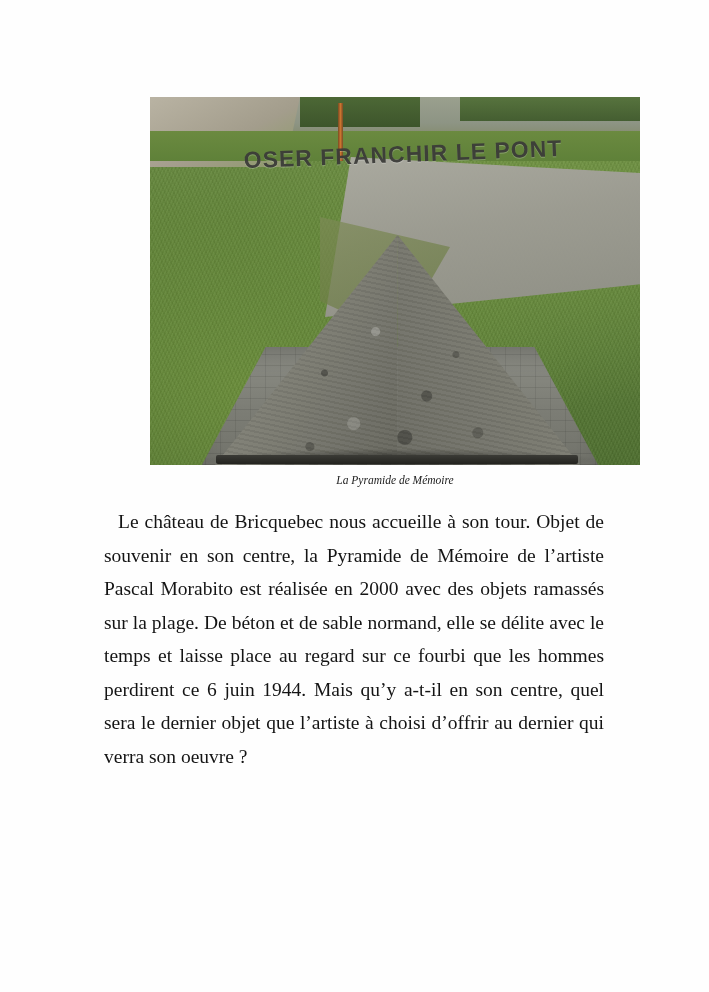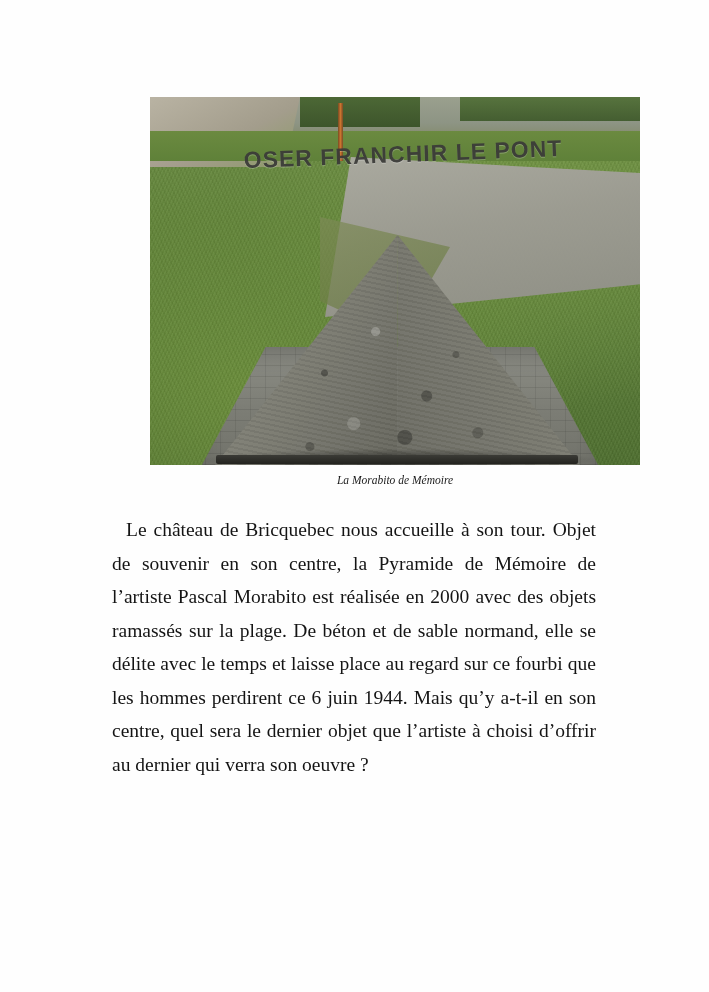--- a/index.html
+++ b/index.html
@@ -235,21 +235,21 @@
     position: absolute;
     left: 104px;
     top: 505px;
     width: 500px;
     font-size: 19.5px;
     line-height: 33.5px;
     text-align: justify;
     text-justify: inter-word;
     color: #141414;
   }
-  .body-text p { margin: 8px; text-indent: 0; }
+  .body-text p { margin: 0; text-indent: 0; }
   .body-text p:first-child { text-indent: 14px; }
 
   .page-number {
     position: absolute;
     left: 0;
     right: 0;
     top: 942px;
     text-align: center;
     font-family: "Liberation Serif", serif;
     font-size: 11px;
@@ -280,21 +280,21 @@
         <div class="pyr-face-left"></div>
         <div class="pyr-face-right"></div>
         <div class="pyr-texture"></div>
       </div>
       <div class="pyr-base-shadow"></div>
       <div class="pyr-base-line"></div>
 
       <div class="photo-overlay-text">OSER FRANCHIR LE PONT</div>
     </div>
 
-    <figcaption class="caption">La Morabito de Mémoire</figcaption>
+    <figcaption class="caption">La Pyramide de Mémoire</figcaption>
   </figure>
 
   <div class="body-text">
     <p>Le château de Bricquebec nous accueille à son tour. Objet de souvenir en son centre, la Pyramide de Mémoire de l’artiste Pascal Morabito est réalisée en 2000 avec des objets ramassés sur la plage. De béton et de sable normand, elle se délite avec le temps et laisse place au regard sur ce fourbi que les hommes perdirent ce 6 juin 1944. Mais qu’y a-t-il en son centre, quel sera le dernier objet que l’artiste à choisi d’offrir au dernier qui verra son oeuvre ?</p>
   </div>
 
 
 </div>
 
 </body></html>

